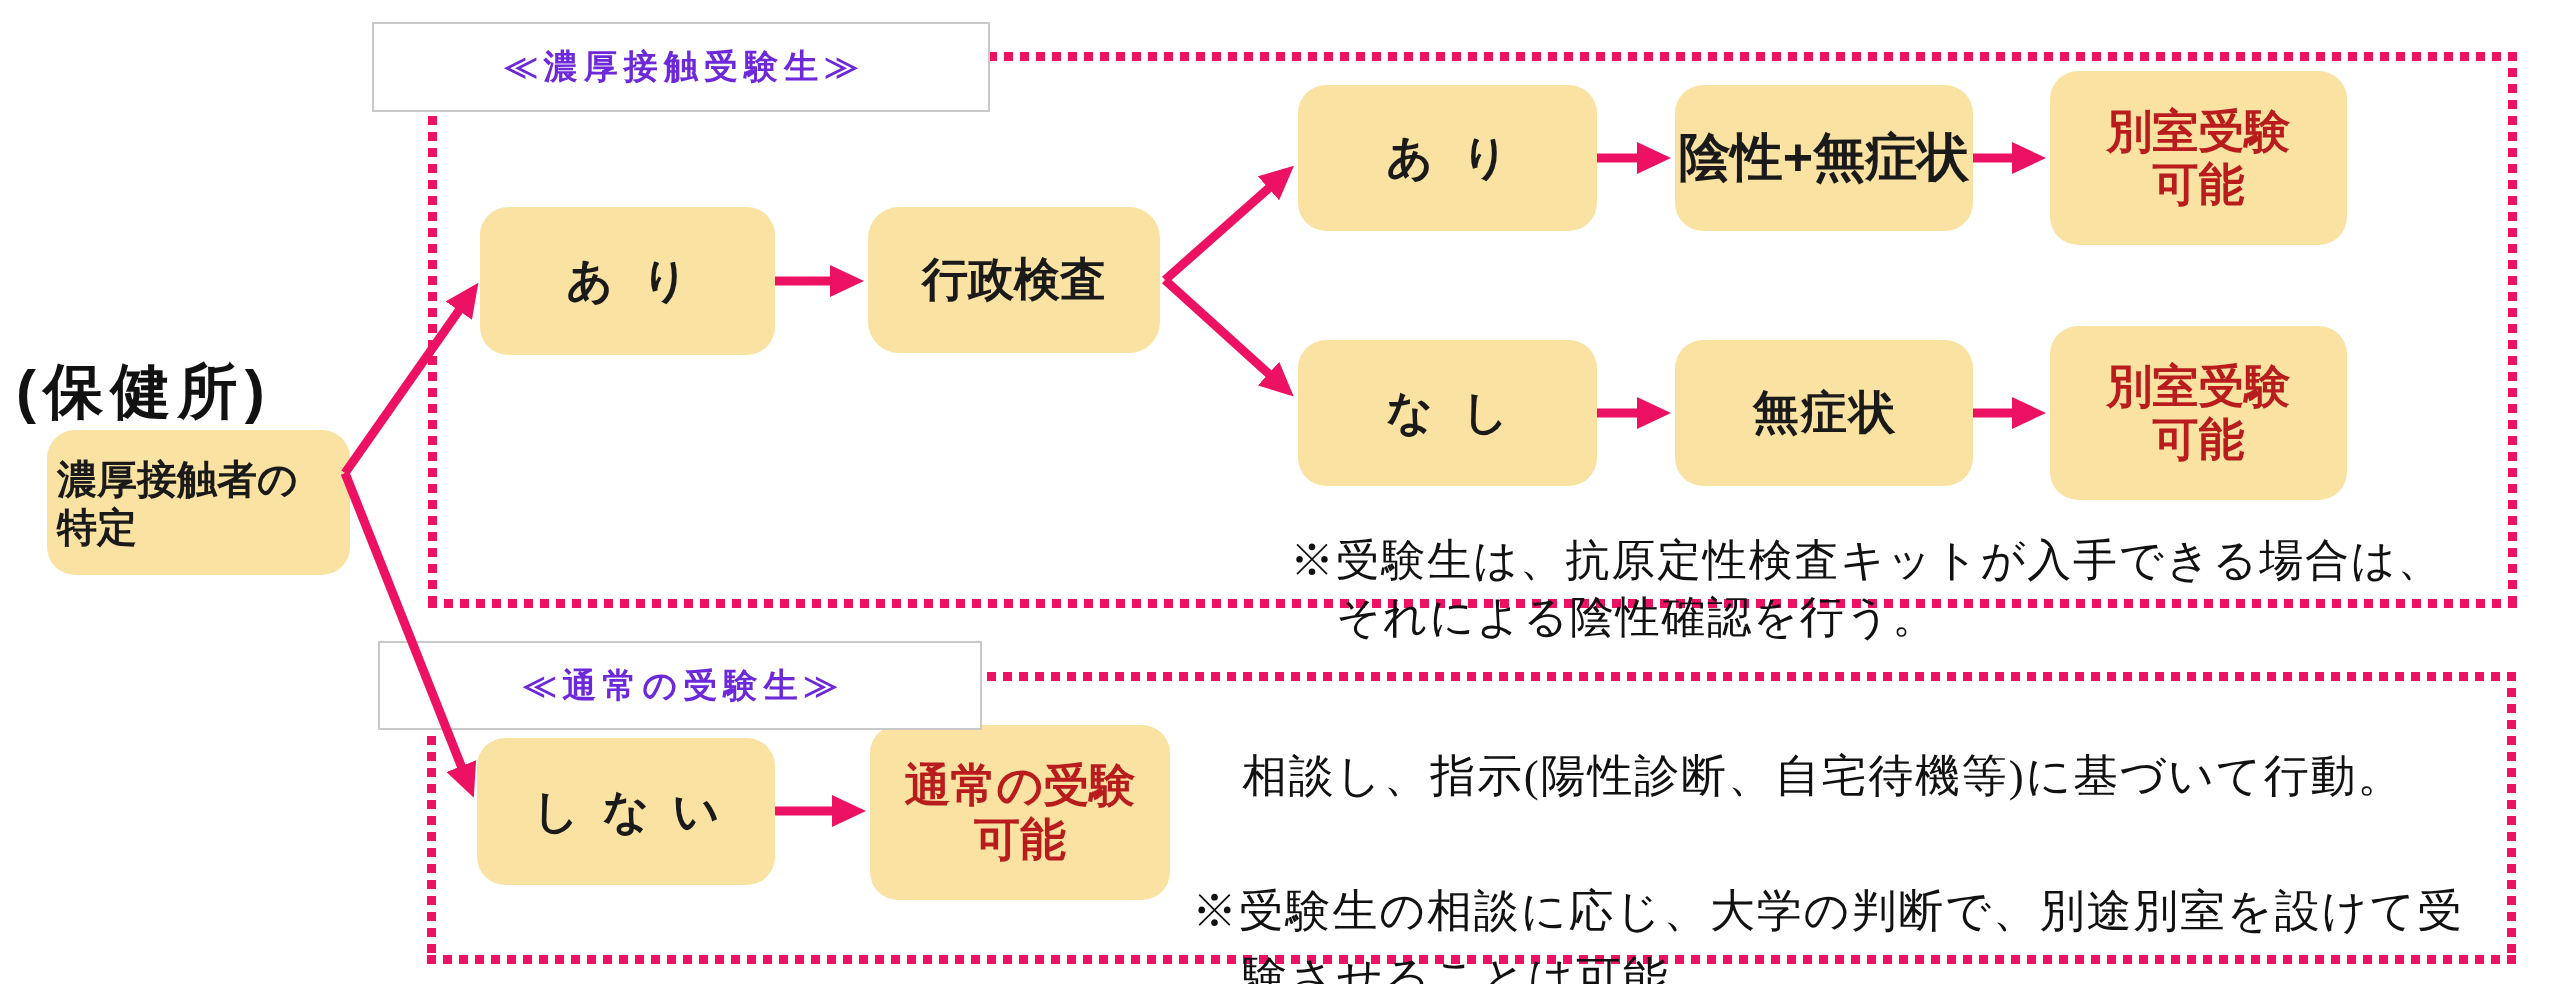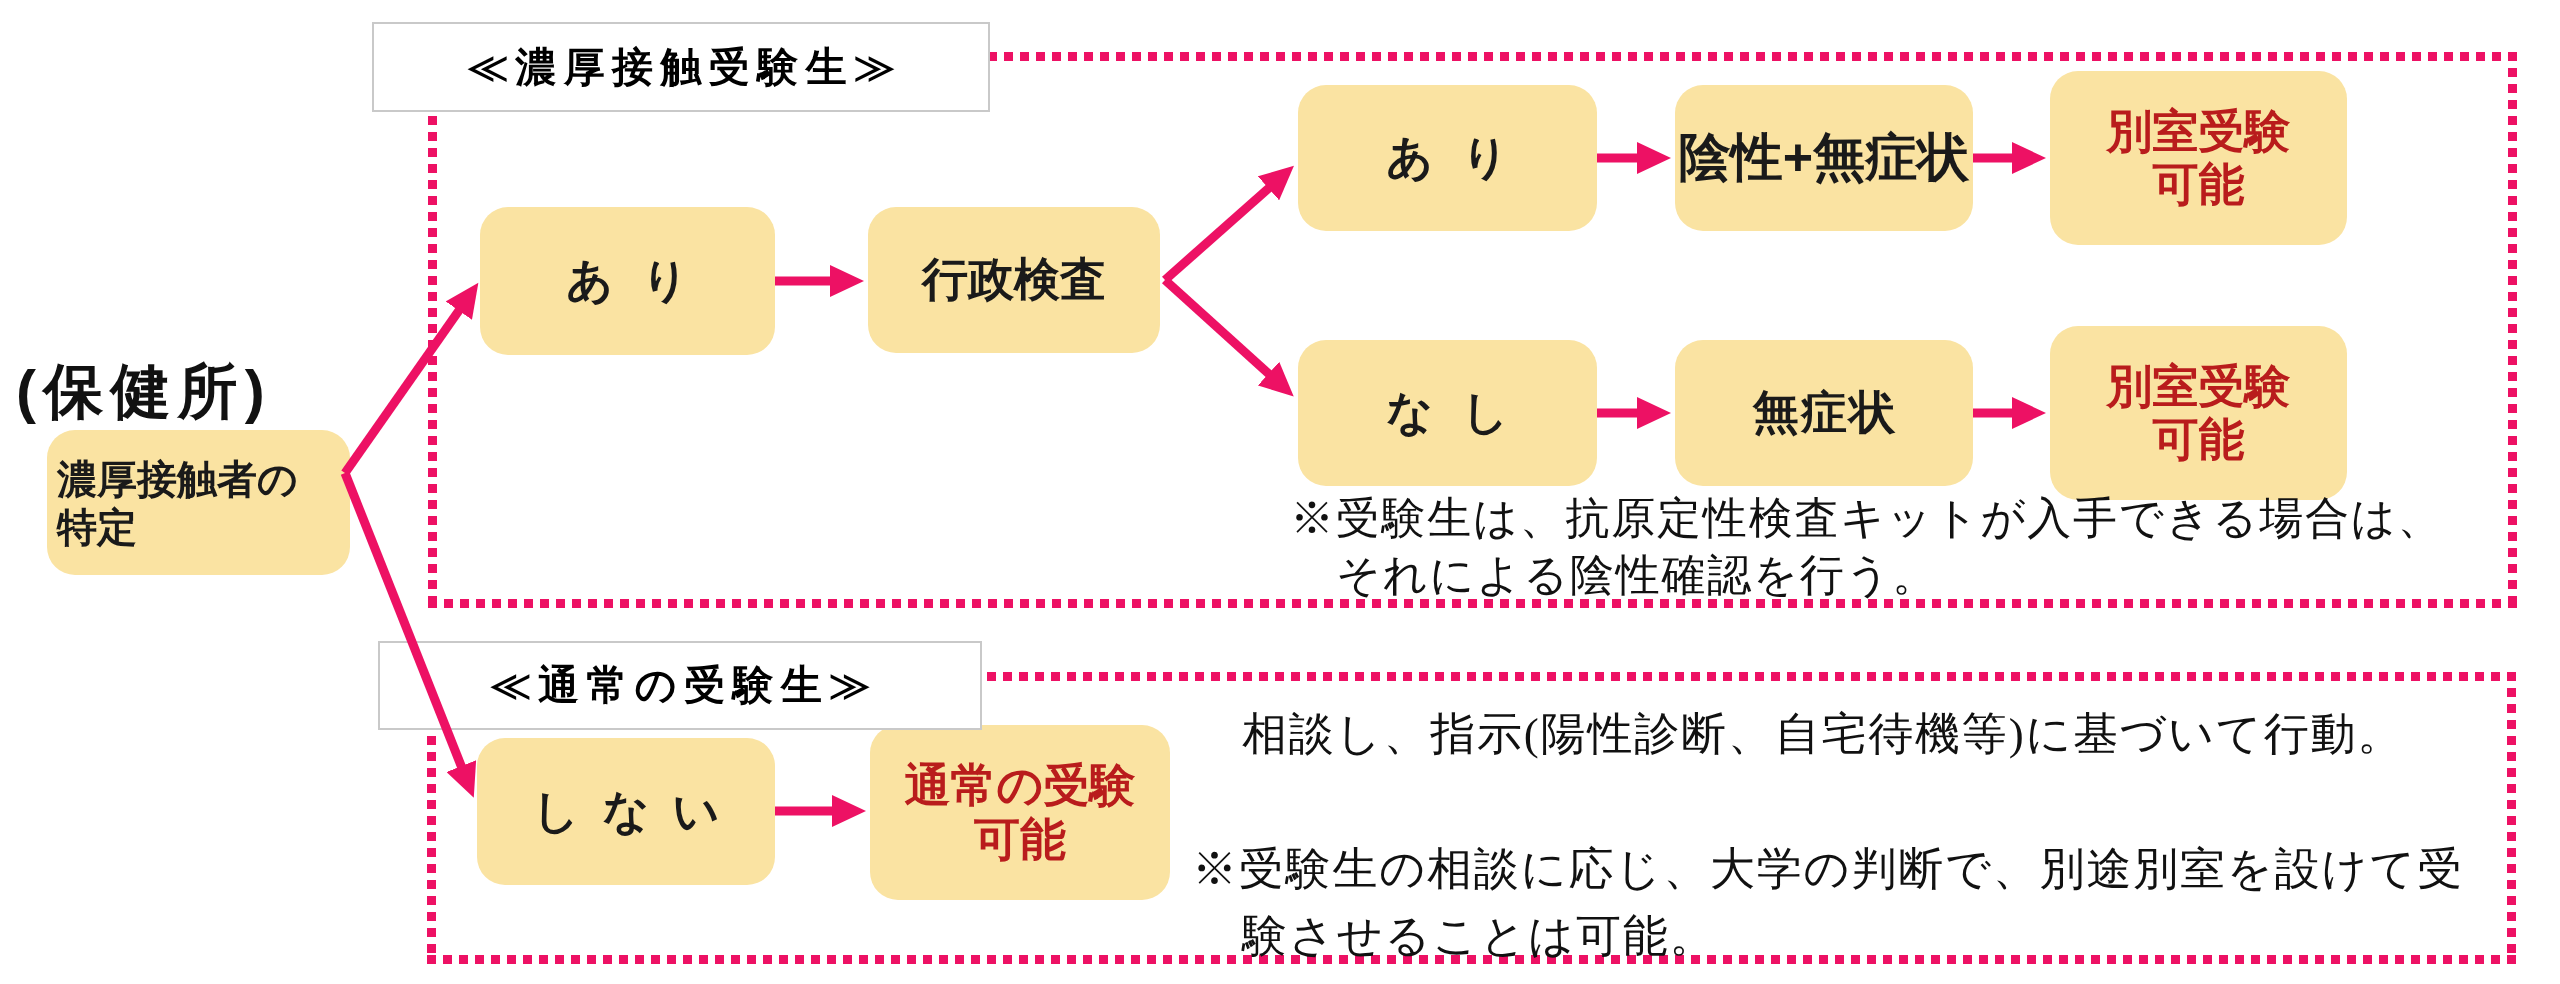--- a/index.html
+++ b/index.html
@@ -12,42 +12,42 @@
         font-weight:bold;color:#1a1a1a;font-size:46px;z-index:5;}
   .ybox .spread{letter-spacing:.62em;padding-left:.62em;white-space:nowrap;}
   .resultbox{color:#b91c1c;text-align:center;white-space:pre-line;
              line-height:1.16;font-size:46px;}
   .rootbox{justify-content:flex-start;text-align:left;font-size:40px;
            line-height:1.2;white-space:pre-line;padding-left:10px;}
 
   
   .hdr{position:absolute;background:#ffffff;border:2px solid #c9c9c9;
        display:flex;align-items:center;justify-content:center;
-       font-weight:bold;color:#000000;font-size:41px;z-index:10;}
+       font-weight:bold;color:#6d28d9;font-size:34px;z-index:10;}
   .hdr span{letter-spacing:.18em;padding-left:.18em;white-space:nowrap;}
 
   
   .dframe{position:absolute;z-index:1;}
   .dframe .e{position:absolute;}
   .dframe .et{left:0;right:0;top:0;height:9px;
     background:repeating-linear-gradient(90deg,#ED1164 0 9px,transparent 9px 16px);}
   .dframe .eb{left:0;right:0;bottom:0;height:9px;
     background:repeating-linear-gradient(90deg,#ED1164 0 9px,transparent 9px 16px);}
   .dframe .el{top:0;bottom:0;left:0;width:9px;
     background:repeating-linear-gradient(180deg,#ED1164 0 9px,transparent 9px 16px);}
   .dframe .er{top:0;bottom:0;right:0;width:9px;
     background:repeating-linear-gradient(180deg,#ED1164 0 9px,transparent 9px 16px);}
 
   
   .plain-label{position:absolute;font-weight:bold;color:#111;font-size:60px;
                letter-spacing:.12em;white-space:nowrap;z-index:5;}
 
   
   .note{position:absolute;font-family:"Liberation Serif",serif;color:#111;
-        letter-spacing:.04em;z-index:5;white-space:nowrap;}
+        letter-spacing:.04em;z-index:5;white-space:nowrap;margin-top:42px;}
   .note .l2{display:block;}
 
   svg.arrows{position:absolute;left:0;top:0;z-index:50;pointer-events:none;}
 </style>
 </head>
 <body>
 
 <div class="dframe" style="left:428px;top:52px;width:2089px;height:556px;">
   <div class="e et"></div>
   <div class="e eb"></div>
@@ -68,21 +68,21 @@
   <span>≪通常の受験生≫</span>
 </div>
 
 <div class="plain-label" style="left:16px;top:352px;">(保健所)</div>
 <div class="ybox rootbox" style="left:47px;top:430px;width:293px;height:145px;">濃厚接触者の
 特定</div>
 
 <div class="ybox" style="left:480px;top:207px;width:295px;height:148px;">
   <span class="spread">あり</span>
 </div>
-<div class="ybox" style="left:868px;top:207px;width:292px;height:146px;">
+<div class="ybox" style="left:868px;top:207px;width:292px;height:146px;border-radius:31px;">
   <span>行政検査</span>
 </div>
 <div class="ybox" style="left:1298px;top:85px;width:299px;height:146px;">
   <span class="spread">あり</span>
 </div>
 <div class="ybox" style="left:1675px;top:85px;width:298px;height:146px;font-size:52px;">
   <span>陰性+無症状</span>
 </div>
 <div class="ybox resultbox" style="left:2050px;top:71px;width:297px;height:174px;">別室受験
 可能</div>

